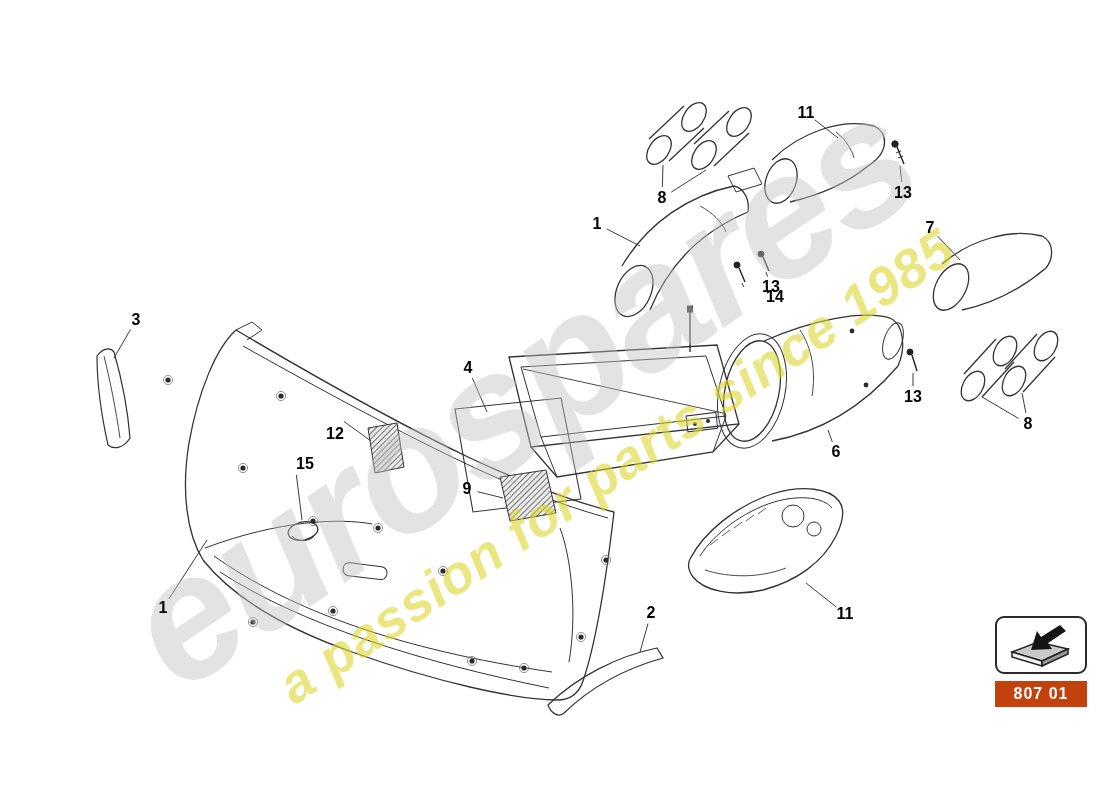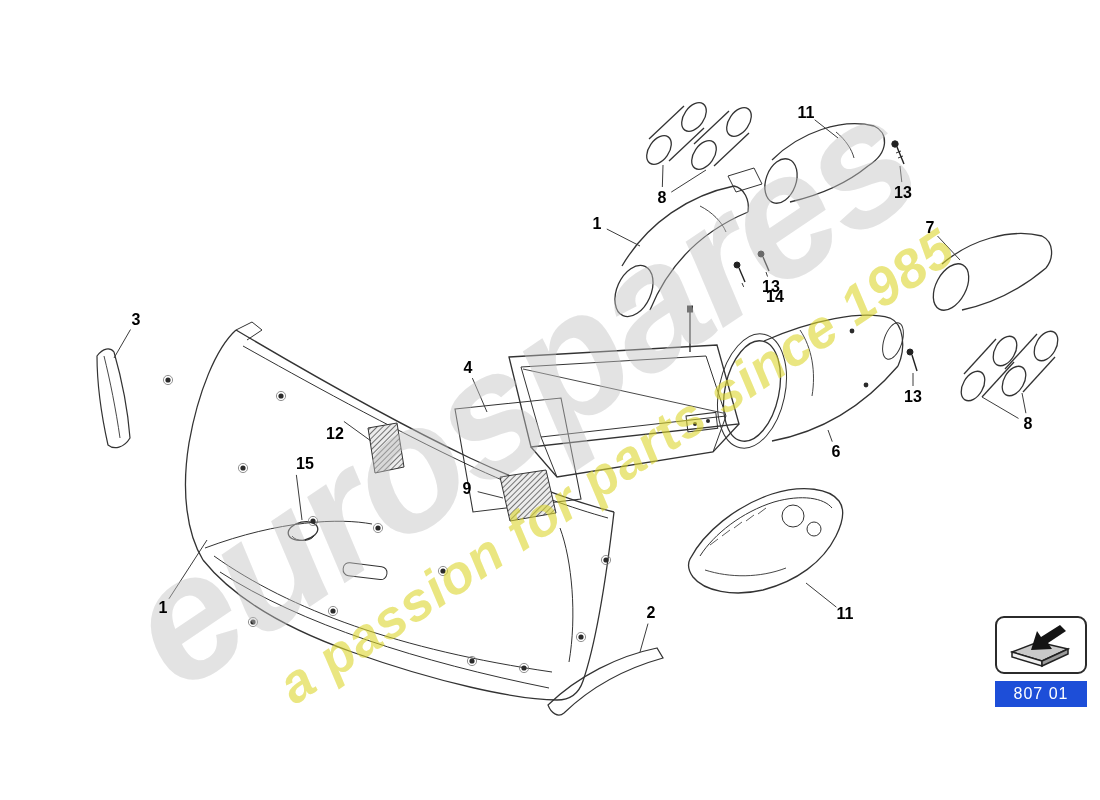--- a/index.html
+++ b/index.html
@@ -31,22 +31,22 @@
     padding:1px 3px;
   }
   #leader-layer line { stroke:#3c3c3c; stroke-width:1; }
 
   #code-panel { position:absolute; left:995px; top:616px; width:92px; z-index:4; }
   .icon-box {
     width:92px; height:58px; border:2px solid #2b2b2b; border-radius:9px;
     background:#fff; display:flex; align-items:center; justify-content:center;
   }
   .code-bar {
-    margin-top:7px; width:92px; height:26px; background:#1d4ed8; color:#fff;
-    font-weight:normal; font-size:16px; letter-spacing:1px;
+    margin-top:7px; width:92px; height:26px; background:#c2410c; color:#fff;
+    font-weight:bold; font-size:16px; letter-spacing:1px;
     display:flex; align-items:center; justify-content:center;
   }
 </style>
 </head>
 <body>
 
 <div id="stage">
 
   <svg id="artwork" width="1100" height="800" viewBox="0 0 1100 800">
     <defs>

